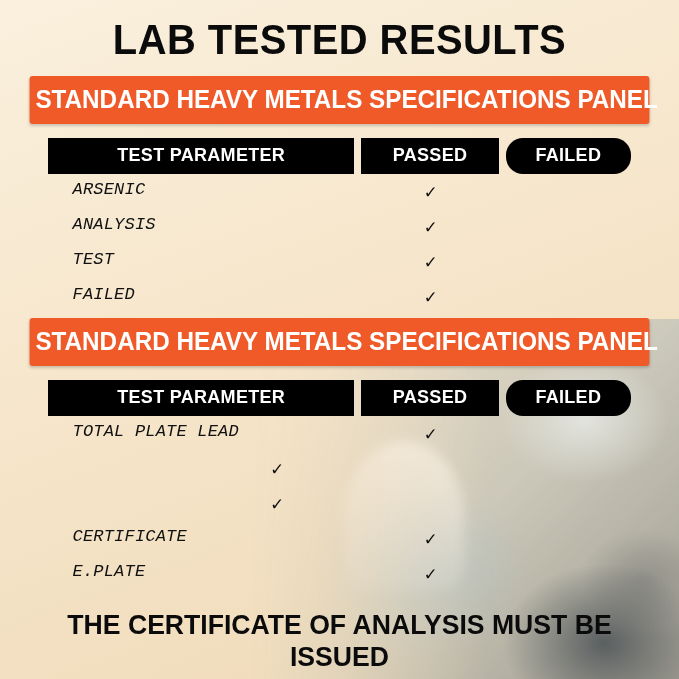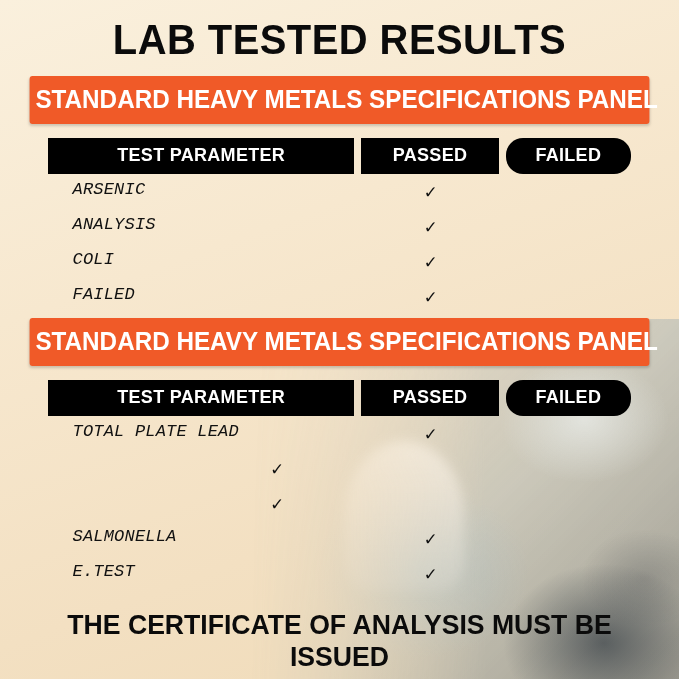--- a/index.html
+++ b/index.html
@@ -180,21 +180,21 @@
           <div class="cell-param">ARSENIC</div>
           <div class="cell-check">✓</div>
           <div class="cell-blank"></div>
         </div>
         <div class="data-row">
           <div class="cell-param">ANALYSIS</div>
           <div class="cell-check">✓</div>
           <div class="cell-blank"></div>
         </div>
         <div class="data-row">
-          <div class="cell-param">COLI</div>
+          <div class="cell-param">TEST</div>
           <div class="cell-check">✓</div>
           <div class="cell-blank"></div>
         </div>
         <div class="data-row">
           <div class="cell-param">FAILED</div>
           <div class="cell-check">✓</div>
           <div class="cell-blank"></div>
         </div>
       </div>
     </div>
@@ -215,26 +215,26 @@
         </div>
         <div class="data-row">
           <div class="cell-check">✓</div>
           <div class="cell-blank"></div>
         </div>
         <div class="data-row">
           <div class="cell-check">✓</div>
           <div class="cell-blank"></div>
         </div>
         <div class="data-row">
-          <div class="cell-param">SALMONELLA</div>
-          <div class="cell-check">✓</div>
-          <div class="cell-blank"></div>
-        </div>
-        <div class="data-row">
-          <div class="cell-param">E.TEST</div>
+          <div class="cell-param">CERTIFICATE</div>
+          <div class="cell-check">✓</div>
+          <div class="cell-blank"></div>
+        </div>
+        <div class="data-row">
+          <div class="cell-param">E.PLATE</div>
           <div class="cell-check">✓</div>
           <div class="cell-blank"></div>
         </div>
       </div>
     </div>
 
     <div class="footer">
       <div class="footer-line1">THE CERTIFICATE OF ANALYSIS MUST BE ISSUED</div>
       <div class="footer-line2">BY AN ISO/IEC 17025</div>
     </div>

